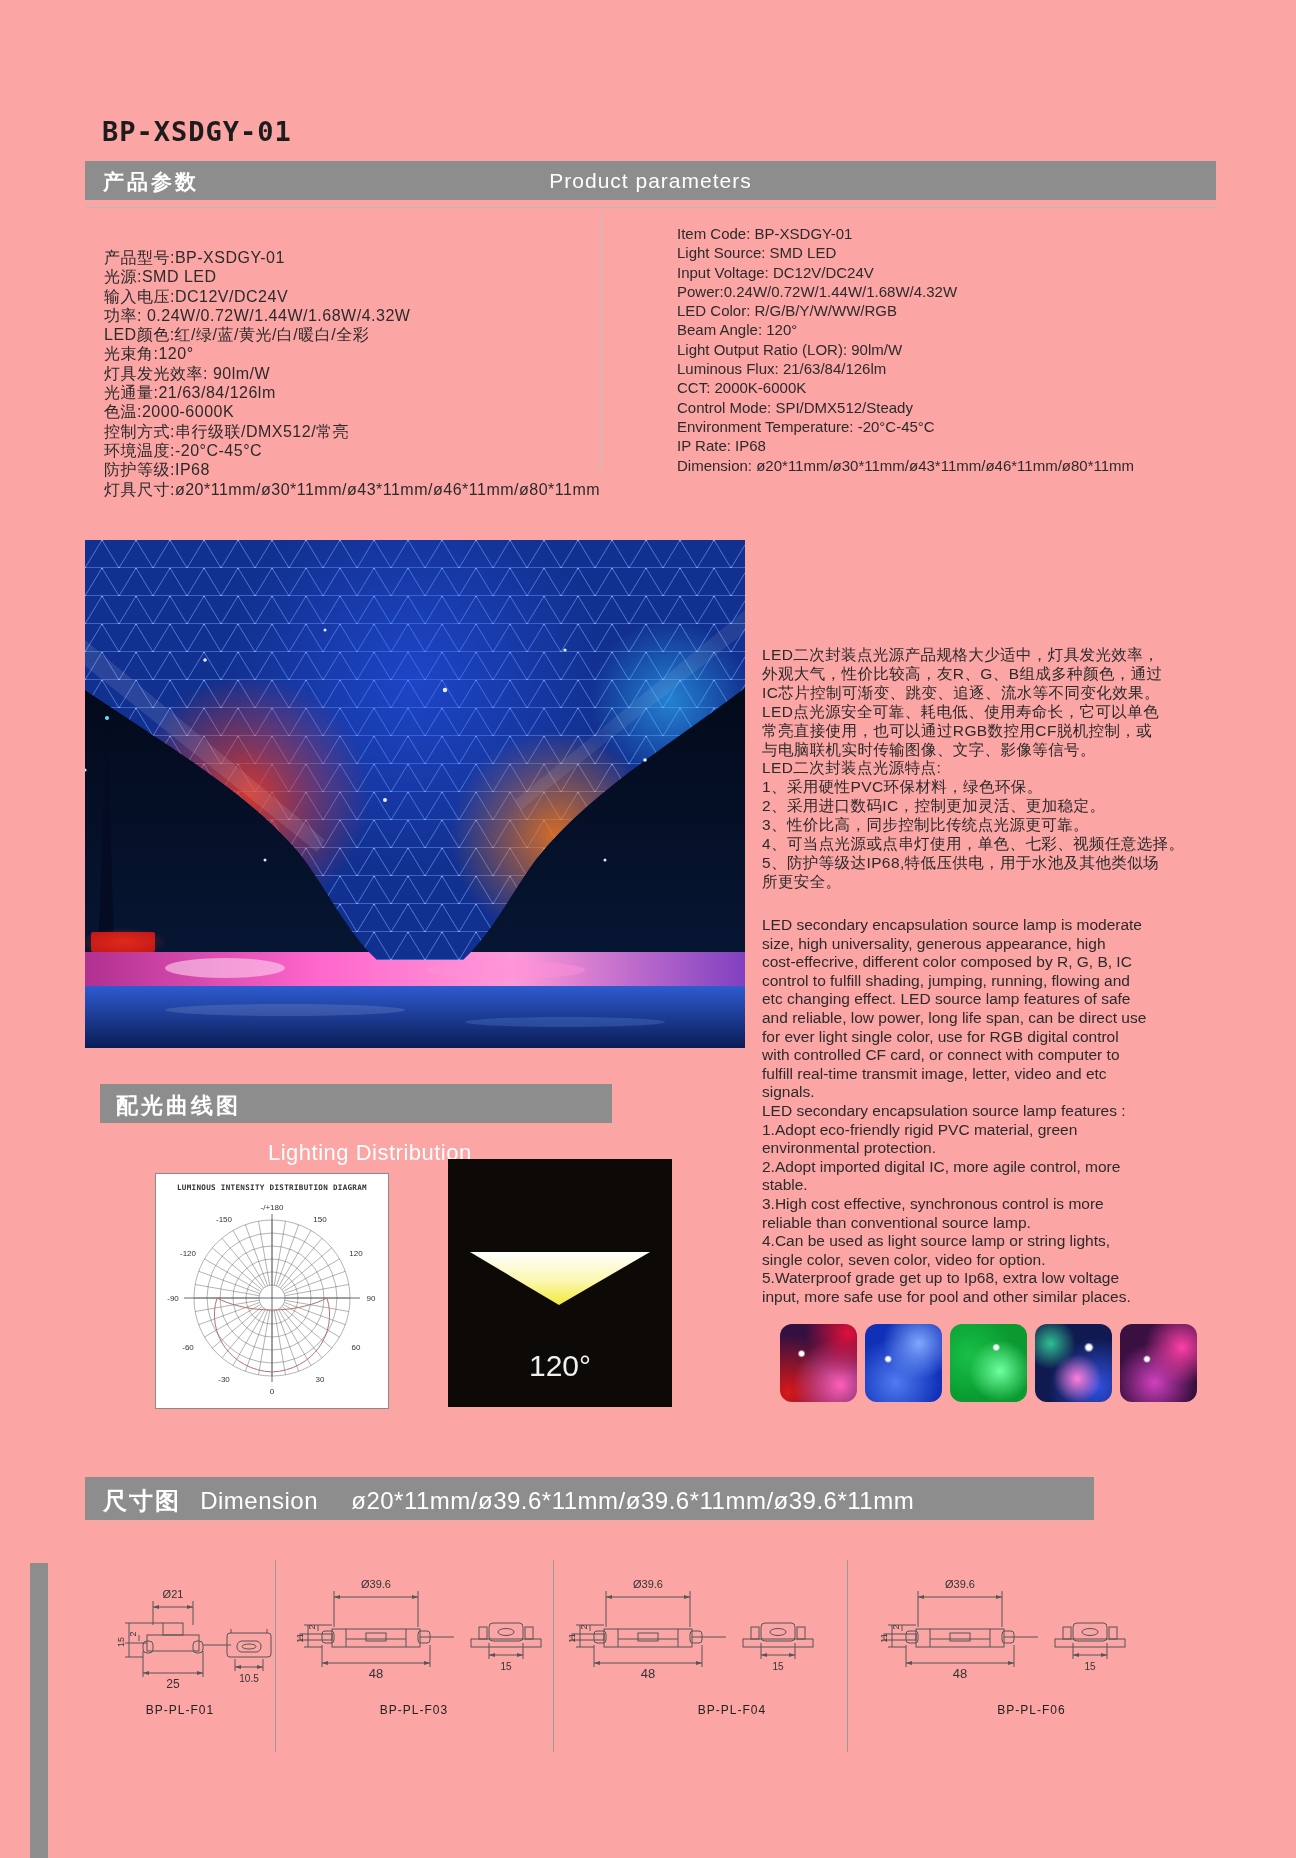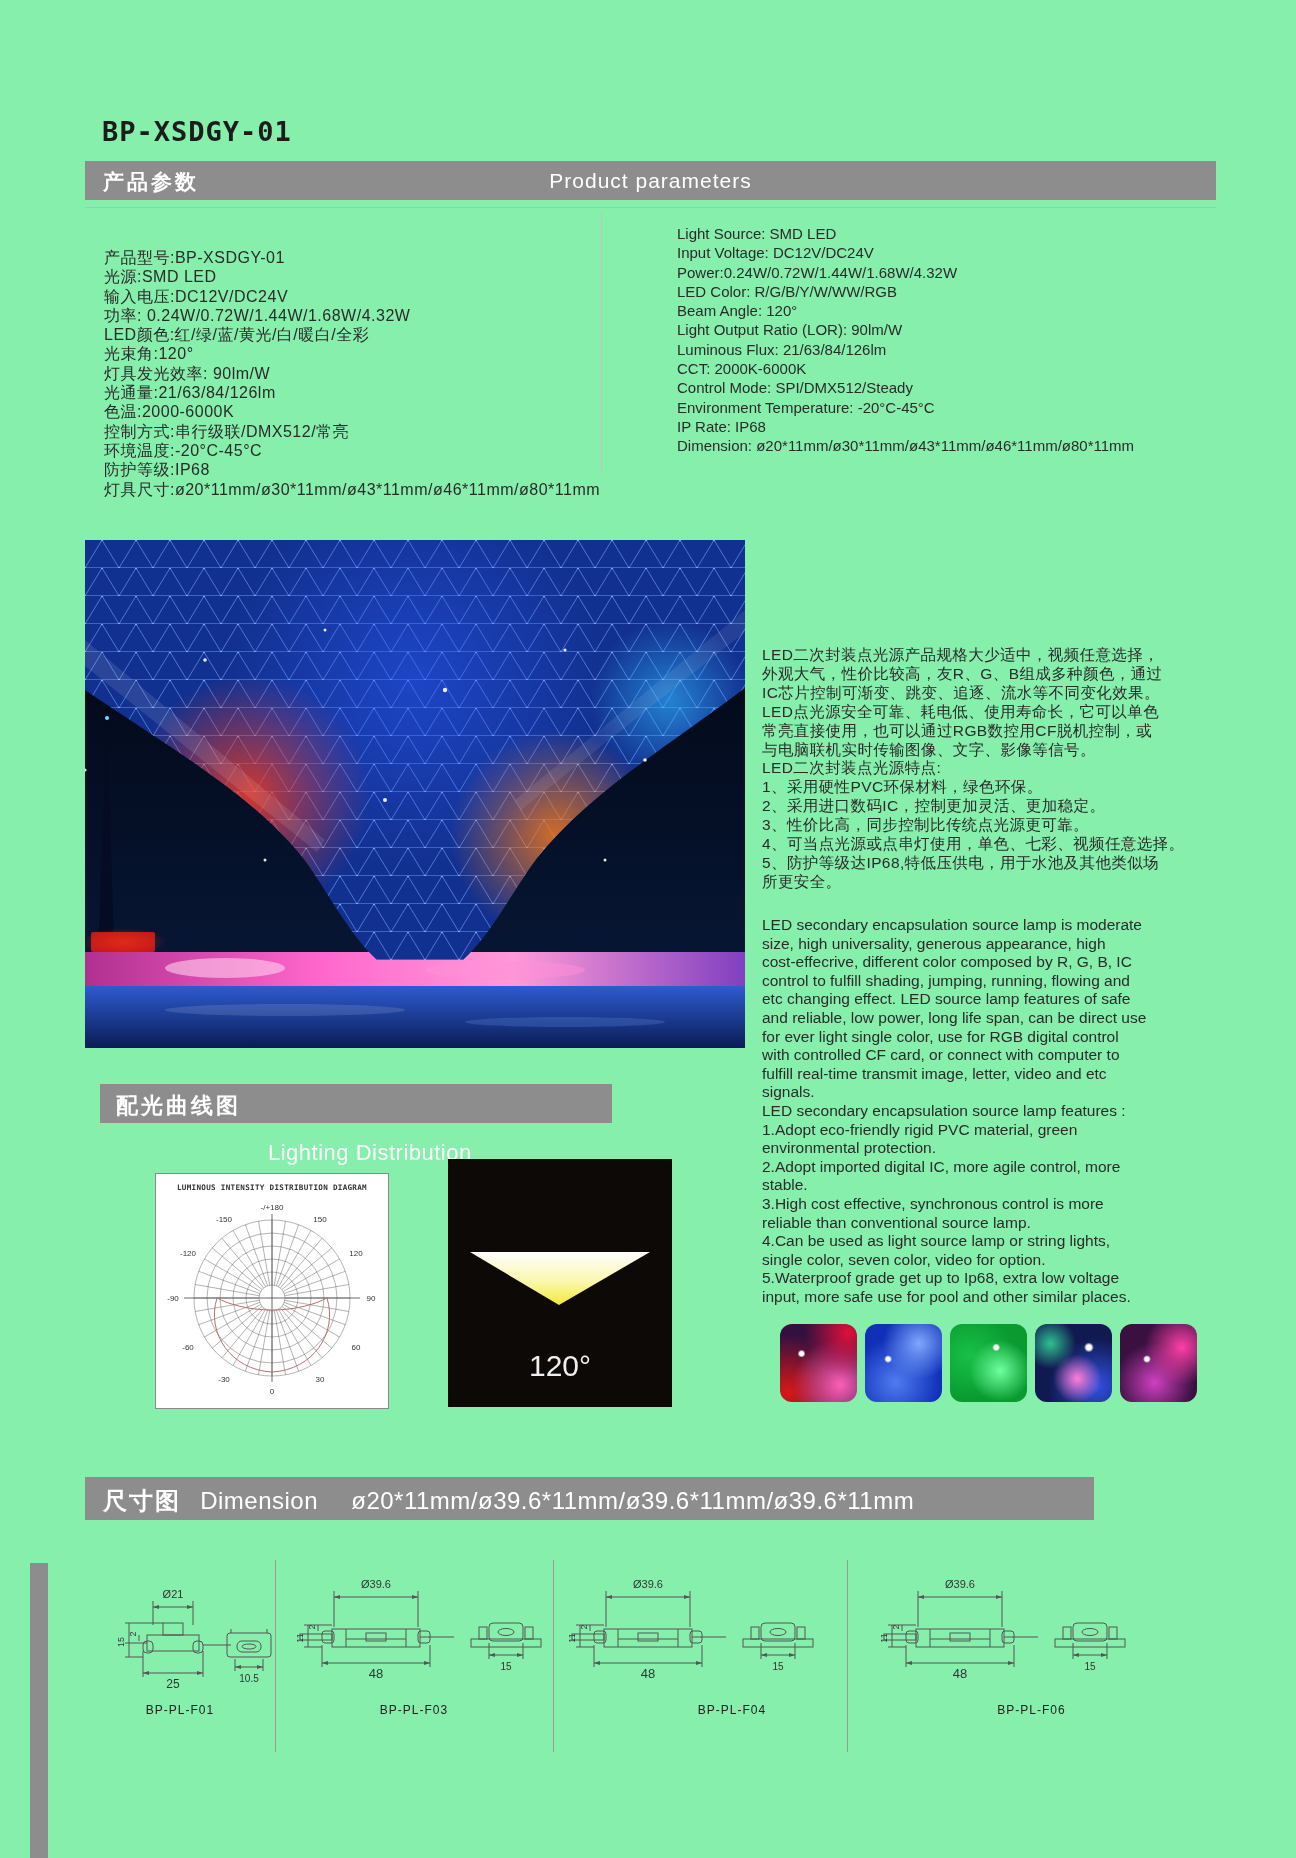--- a/index.html
+++ b/index.html
@@ -1,16 +1,16 @@
 <!DOCTYPE html>
 <html><head>
 <meta charset="utf-8">
 <style>
   html,body{margin:0;padding:0;background:#ffffff;}
-  .page{position:relative;width:1296px;height:1858px;background:#86efac;overflow:hidden;
+  .page{position:relative;width:1296px;height:1858px;background:#fca5a5;overflow:hidden;
         font-family:"Liberation Sans","DejaVu Sans",sans-serif;color:#2b2b2b;}
   .abs{position:absolute;}
   
   .doc-title{left:102px;top:116px;font-family:"DejaVu Sans Mono","Liberation Mono",monospace;
              font-weight:bold;font-size:27px;letter-spacing:1px;color:#1c1c1c;}
   
   .graybar{background:#8d8d8d;color:#fff;}
   .bar-top{left:85px;top:161px;width:1131px;height:39px;}
   .bar-top .zh{position:absolute;left:18px;top:7px;font-size:21px;font-weight:bold;letter-spacing:3px;}
   .bar-top .en{position:absolute;left:0;right:0;top:8px;text-align:center;font-size:21px;letter-spacing:1px;}
@@ -92,20 +92,21 @@
       <div>光束角:120°</div>
       <div>灯具发光效率: 90lm/W</div>
       <div>光通量:21/63/84/126lm</div>
       <div>色温:2000-6000K</div>
       <div>控制方式:串行级联/DMX512/常亮</div>
       <div>环境温度:-20°C-45°C</div>
       <div>防护等级:IP68</div>
       <div>灯具尺寸:ø20*11mm/ø30*11mm/ø43*11mm/ø46*11mm/ø80*11mm</div>
     </div>
   <div class="abs spec-en">
+      <div>Item Code: BP-XSDGY-01</div>
       <div>Light Source: SMD LED</div>
       <div>Input Voltage: DC12V/DC24V</div>
       <div>Power:0.24W/0.72W/1.44W/1.68W/4.32W</div>
       <div>LED Color: R/G/B/Y/W/WW/RGB</div>
       <div>Beam Angle: 120°</div>
       <div>Light Output Ratio (LOR): 90lm/W</div>
       <div>Luminous Flux: 21/63/84/126lm</div>
       <div>CCT: 2000K-6000K</div>
       <div>Control Mode: SPI/DMX512/Steady</div>
       <div>Environment Temperature: -20°C-45°C</div>
@@ -191,21 +192,21 @@
           <circle cx="520" cy="320" r="1.5"></circle>
       </g>
       <polygon points="0,100 240,300 232,312 0,126" fill="#ffffff" opacity="0.10"></polygon>
       <polygon points="660,70 430,260 436,270 660,92" fill="#ffffff" opacity="0.08"></polygon>
       <rect x="6" y="392" width="64" height="20" rx="2" fill="#cc1818" opacity="0.95"></rect>
       <ellipse cx="38" cy="402" rx="44" ry="14" fill="url(#redG)" opacity="0.5"></ellipse>
     </svg>
   </div>
 
   <div class="abs desc-zh">
-      <div>LED二次封装点光源产品规格大少适中，视频任意选择，</div>
+      <div>LED二次封装点光源产品规格大少适中，灯具发光效率，</div>
       <div>外观大气，性价比较高，友R、G、B组成多种颜色，通过</div>
       <div>IC芯片控制可渐变、跳变、追逐、流水等不同变化效果。</div>
       <div>LED点光源安全可靠、耗电低、使用寿命长，它可以单色</div>
       <div>常亮直接使用，也可以通过RGB数控用CF脱机控制，或</div>
       <div>与电脑联机实时传输图像、文字、影像等信号。</div>
       <div>LED二次封装点光源特点:</div>
       <div>1、采用硬性PVC环保材料，绿色环保。</div>
       <div>2、采用进口数码IC，控制更加灵活、更加稳定。</div>
       <div>3、性价比高，同步控制比传统点光源更可靠。</div>
       <div>4、可当点光源或点串灯使用，单色、七彩、视频任意选择。</div>

